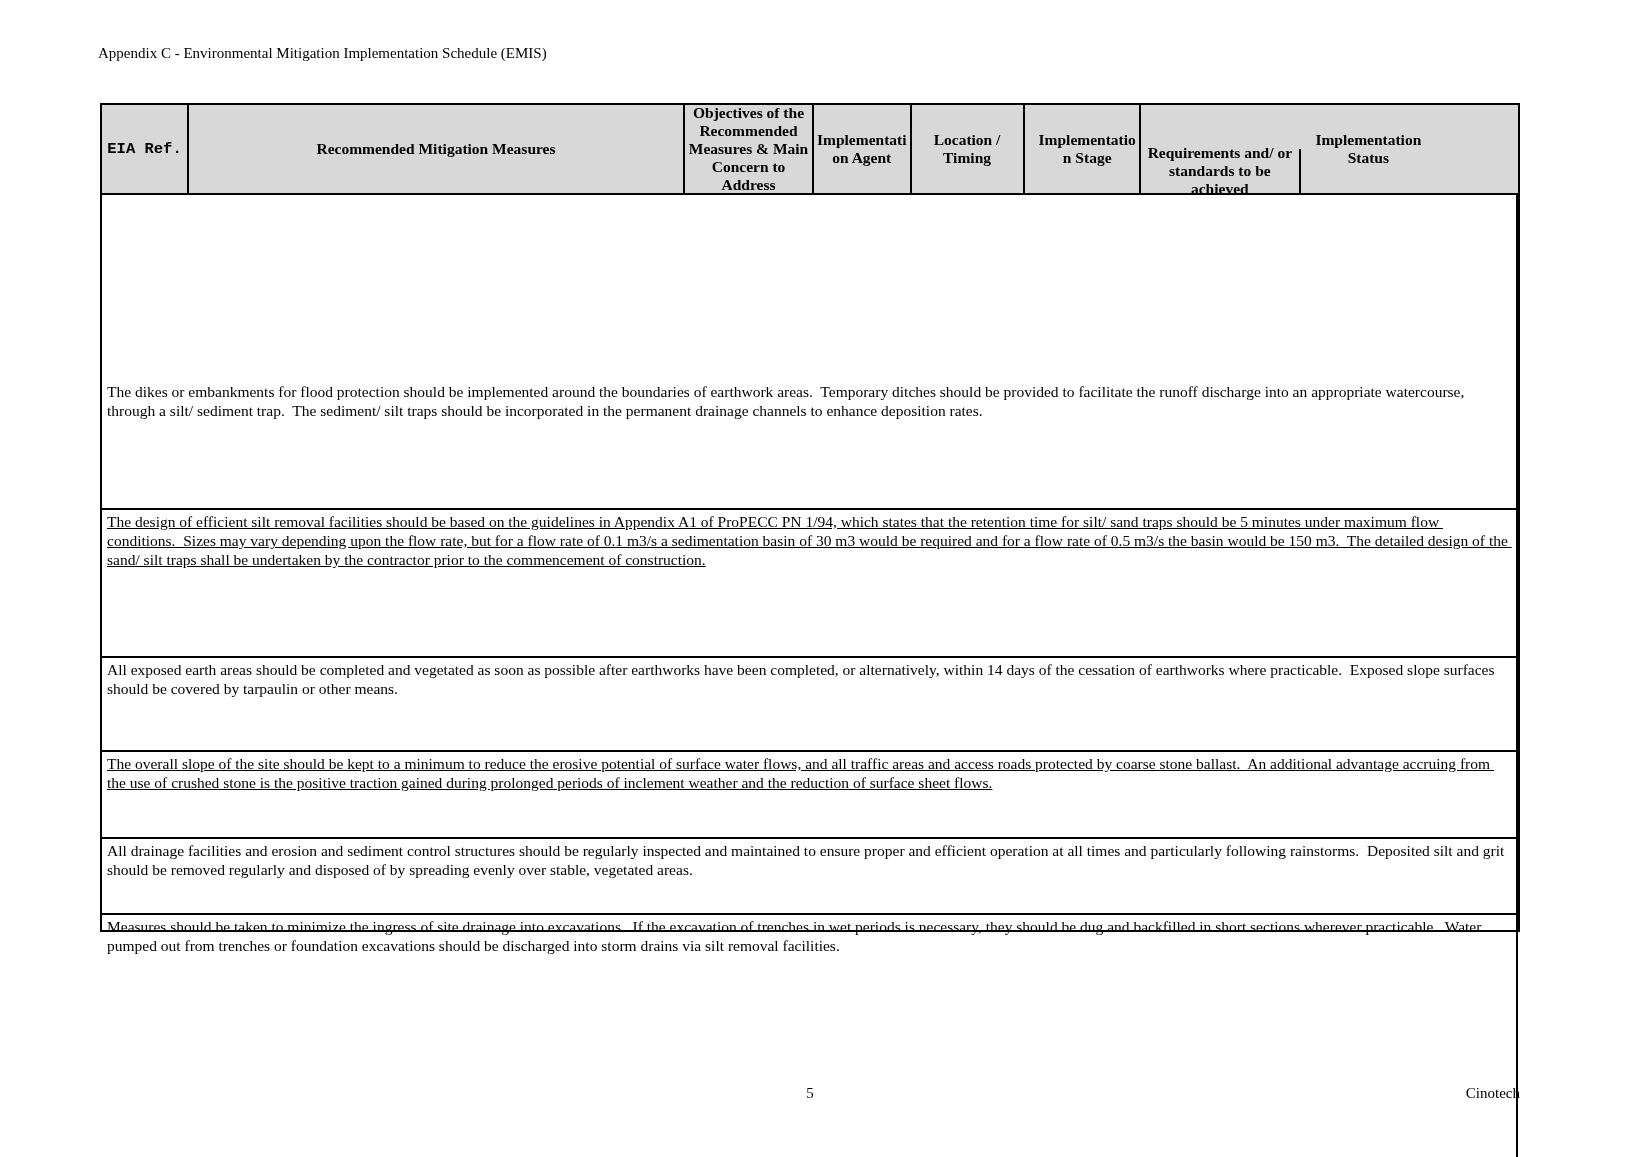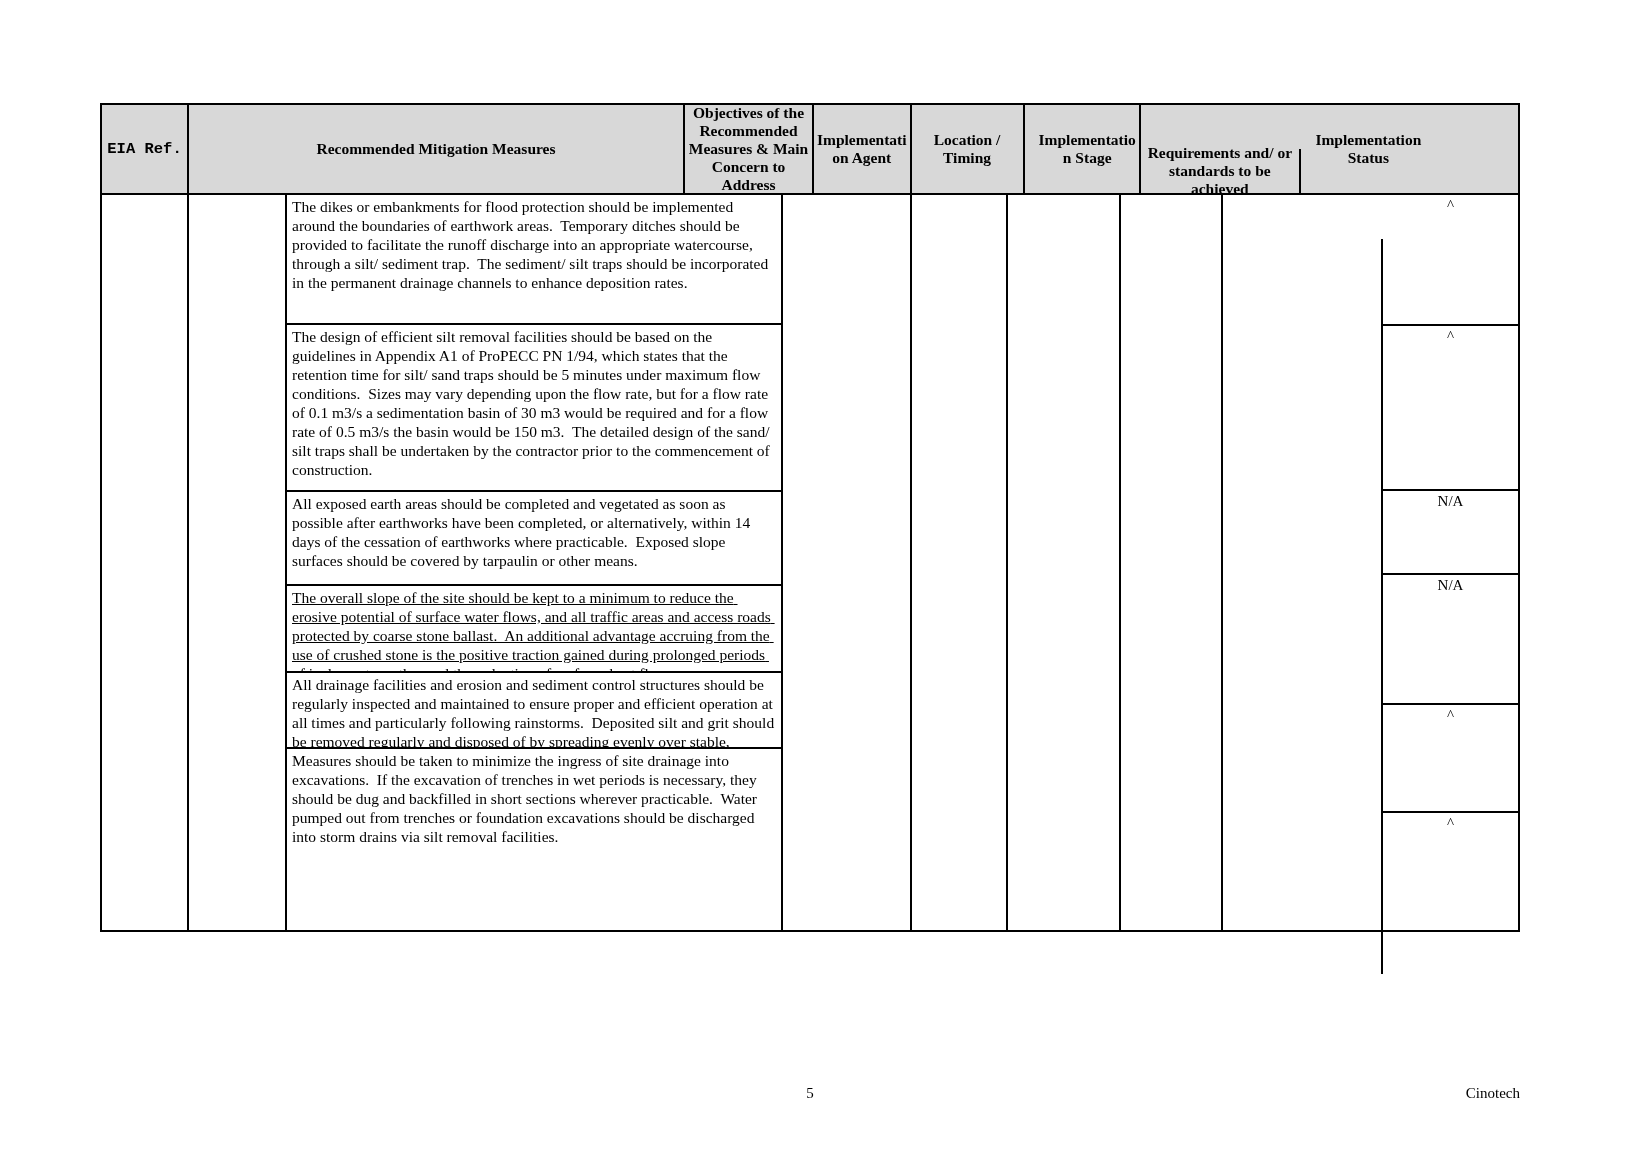--- a/index.html
+++ b/index.html
@@ -43,20 +43,21 @@
     line-height: 18px;
     white-space: pre-line;
     padding: 0 3px;
     border-right: 2px solid #000;
     overflow: visible;
   }
   .header-cell:last-child { border-right: none; }
   .body-row {
     display: flex;
     height: 735px;
+    flex-direction: column;
   }
   .body-col {
     border-right: 2px solid #000;
     height: 735px;
   }
   .body-col:last-child { border-right: none; }
   .w-c1 { flex: 0 0 87px; font-family: Liberation Mono, monospace; }
   .w-c2 { flex: 0 0 98px; }
   .w-c3 { flex: 0 0 496px; }
   .w-c4 { flex: 0 0 129px; }
@@ -79,21 +80,21 @@
     border-bottom: 2px solid #000;
     padding-top: 2px;
     font-size: 15px;
     line-height: 17px;
     text-align: center;
     overflow: hidden;
   }
   .status-cell.last { border-bottom: none; }
   
   .mh-0 { height: 130px; }
-  .mh-1 { height: 167px; }
+  .mh-1 { height: 148px; text-decoration: underline; }
   .mh-2 { height: 94px; }
   .mh-3 { height: 87px; text-decoration: underline; }
   .mh-4 { height: 76px; }
   .mh-5 { height: 120px; }
   
   .sh-0 { height: 131px; }
   .sh-1 { height: 165px; }
   .sh-2 { height: 84px; }
   .sh-3 { height: 130px; }
   .sh-4 { height: 108px; }
@@ -113,20 +114,21 @@
     width: 1420px;
     text-align: right;
     font-size: 15px;
   }
 </style>
 </head>
 <body>
 
 <div class="page">
 
+  <div class="appendix-title">Appendix C - Environmental Mitigation Implementation Schedule (EMIS)</div>
 
   <div class="emis-table">
 
     <div class="header-row">
       <div class="header-cell w-c1">EIA Ref.</div>
       <div class="header-cell w-c3">Recommended Mitigation Measures</div>
       <div class="header-cell w-c4">Objectives of the
 Recommended
 Measures &amp; Main
 Concern to

